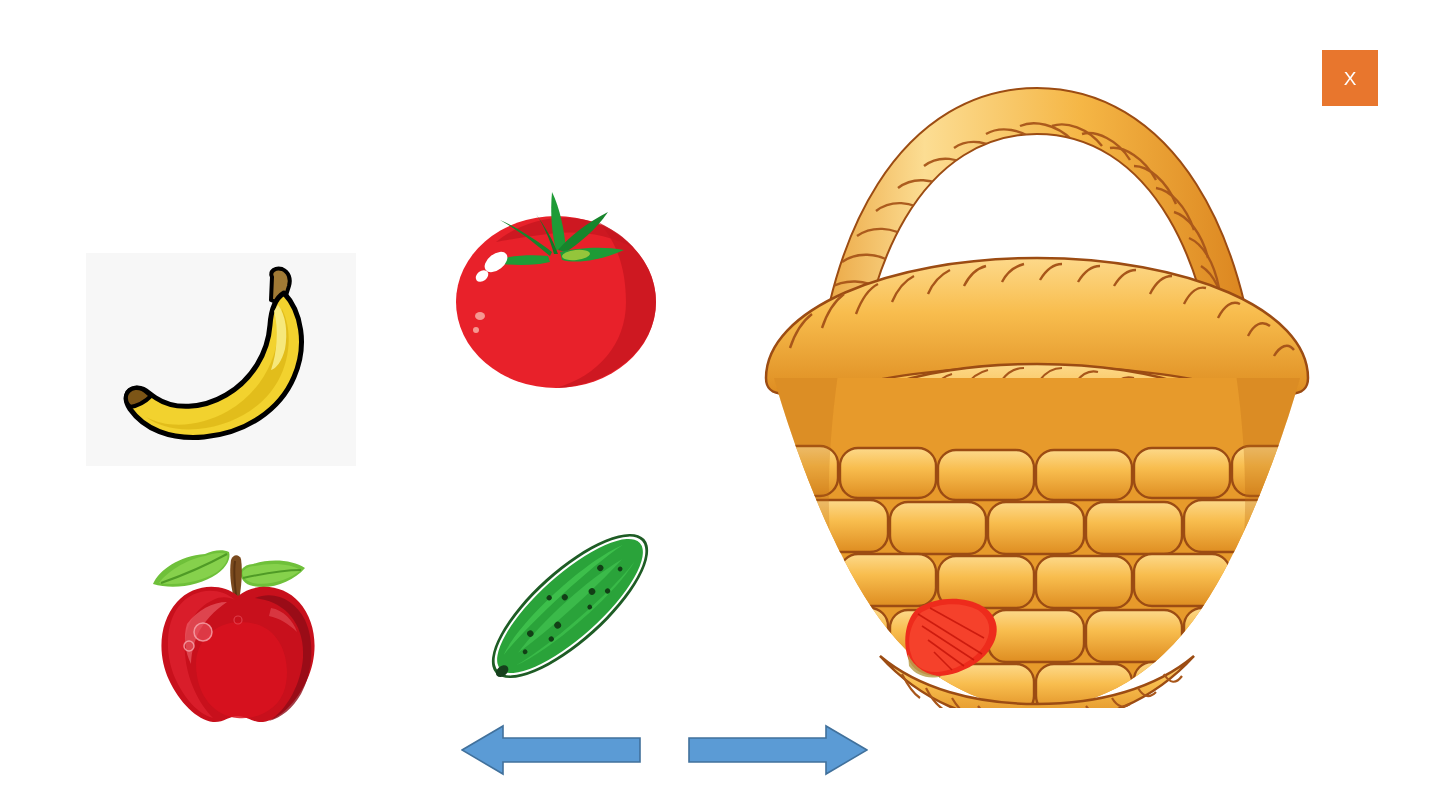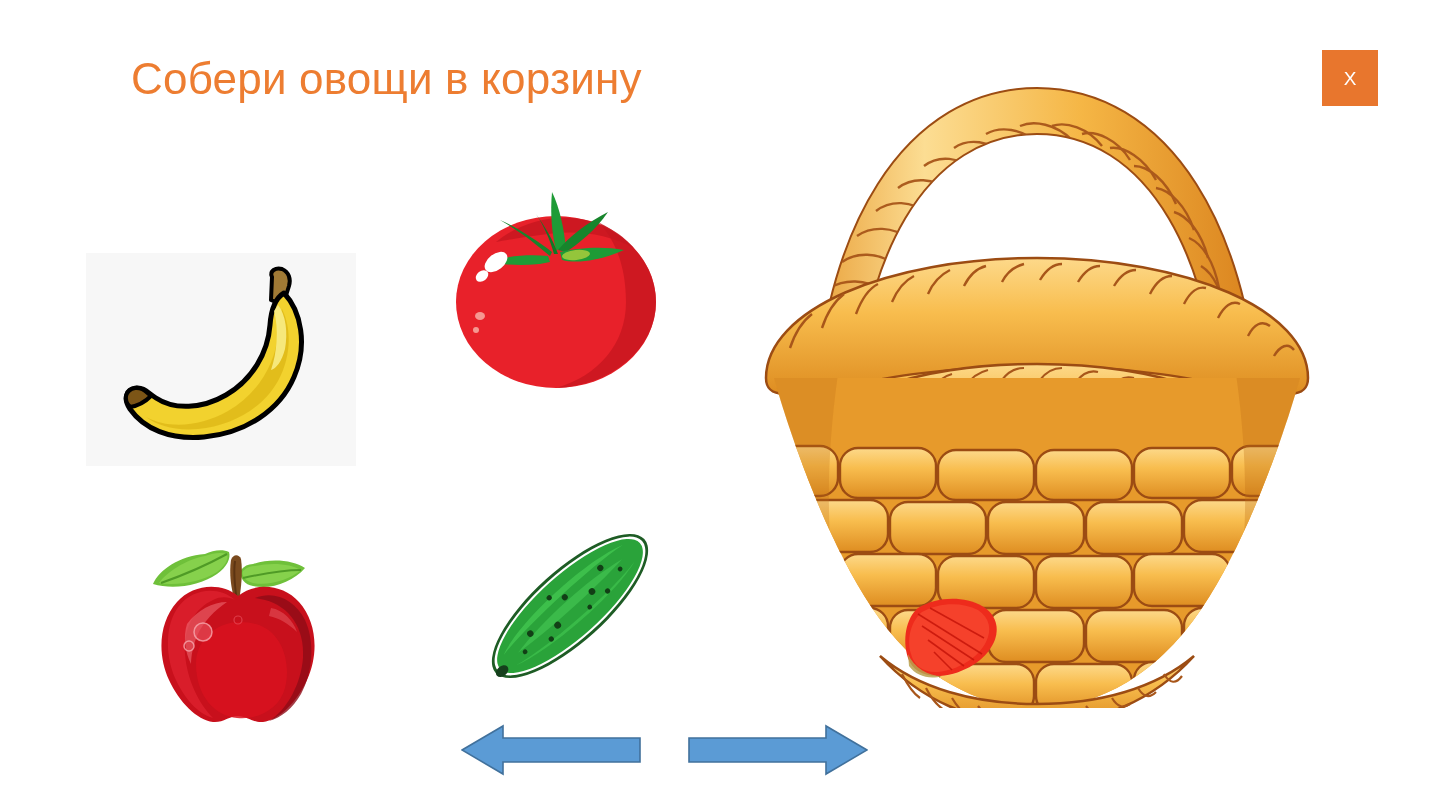--- a/index.html
+++ b/index.html
@@ -109,21 +109,20 @@
     display: block;
     width: 100%;
     height: 100%;
   }
 </style>
 </head>
 <body>
 
 <div id="slide">
 
-  <div id="slide-title">Собери овощи в корзину</div>
 
   <div id="close-button">
     <span class="x-label">X</span>
   </div>
 
   <div class="item" id="banana-item">
     <svg viewBox="0 0 270 213">
       <g>
 
         <path d="M186 24 C183 18 190 14 196 16 C203 19 205 26 203 33 L197 52 L185 47 Z" fill="#A07A35" stroke="#000000" stroke-width="4" stroke-linejoin="round"></path>

